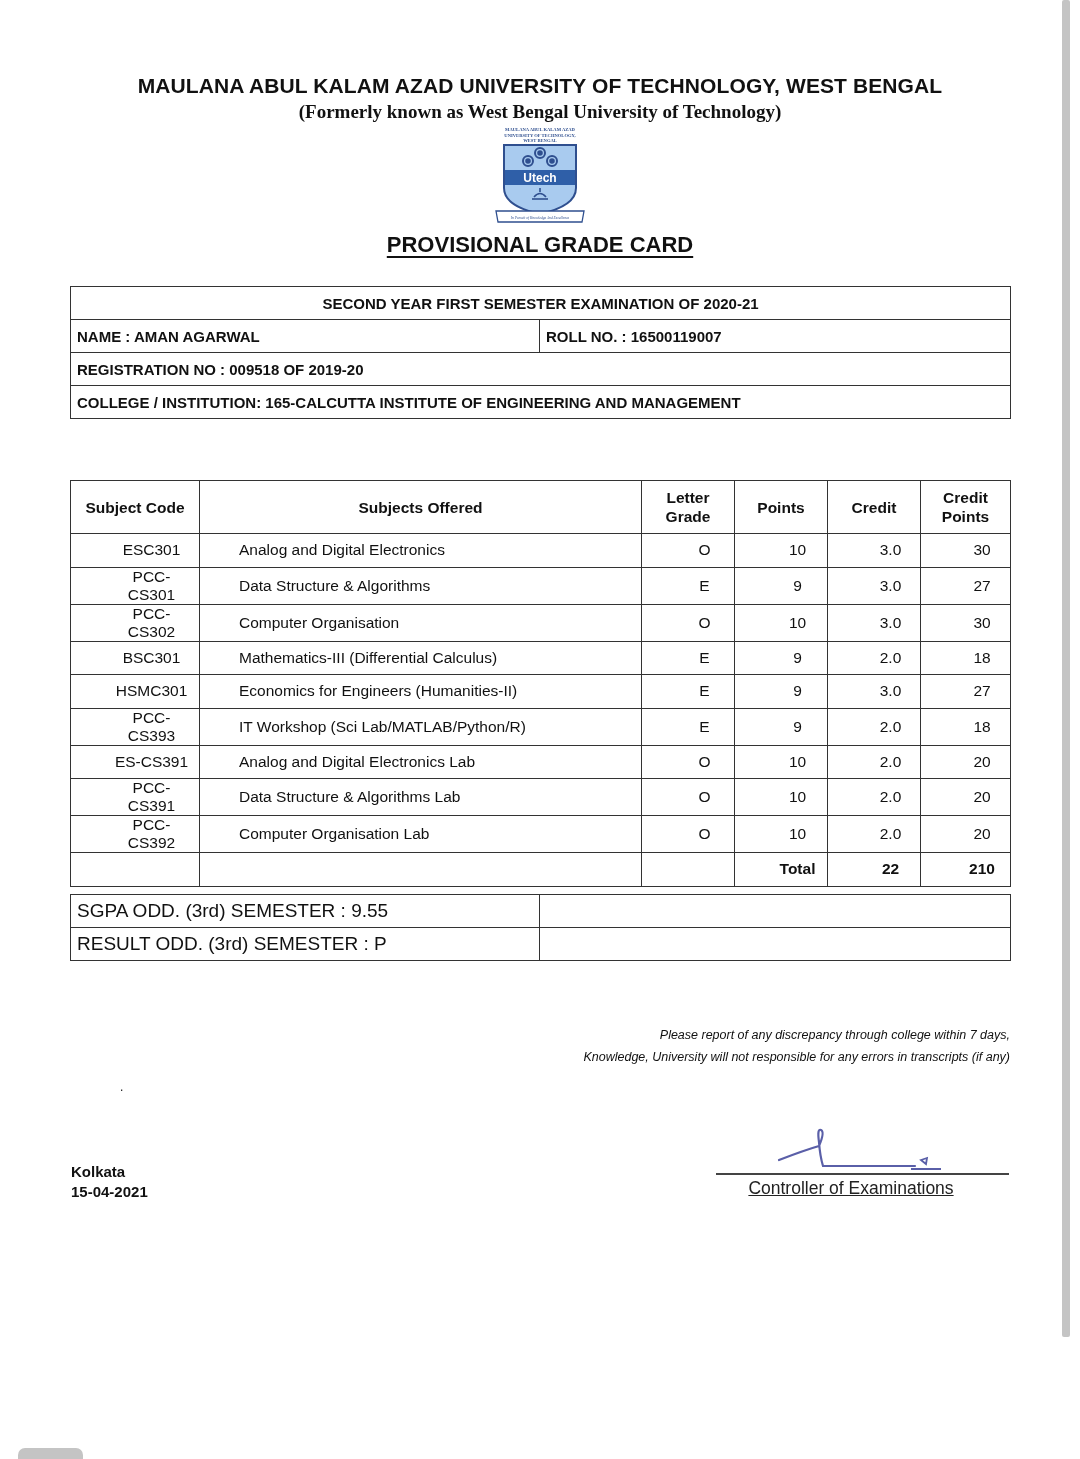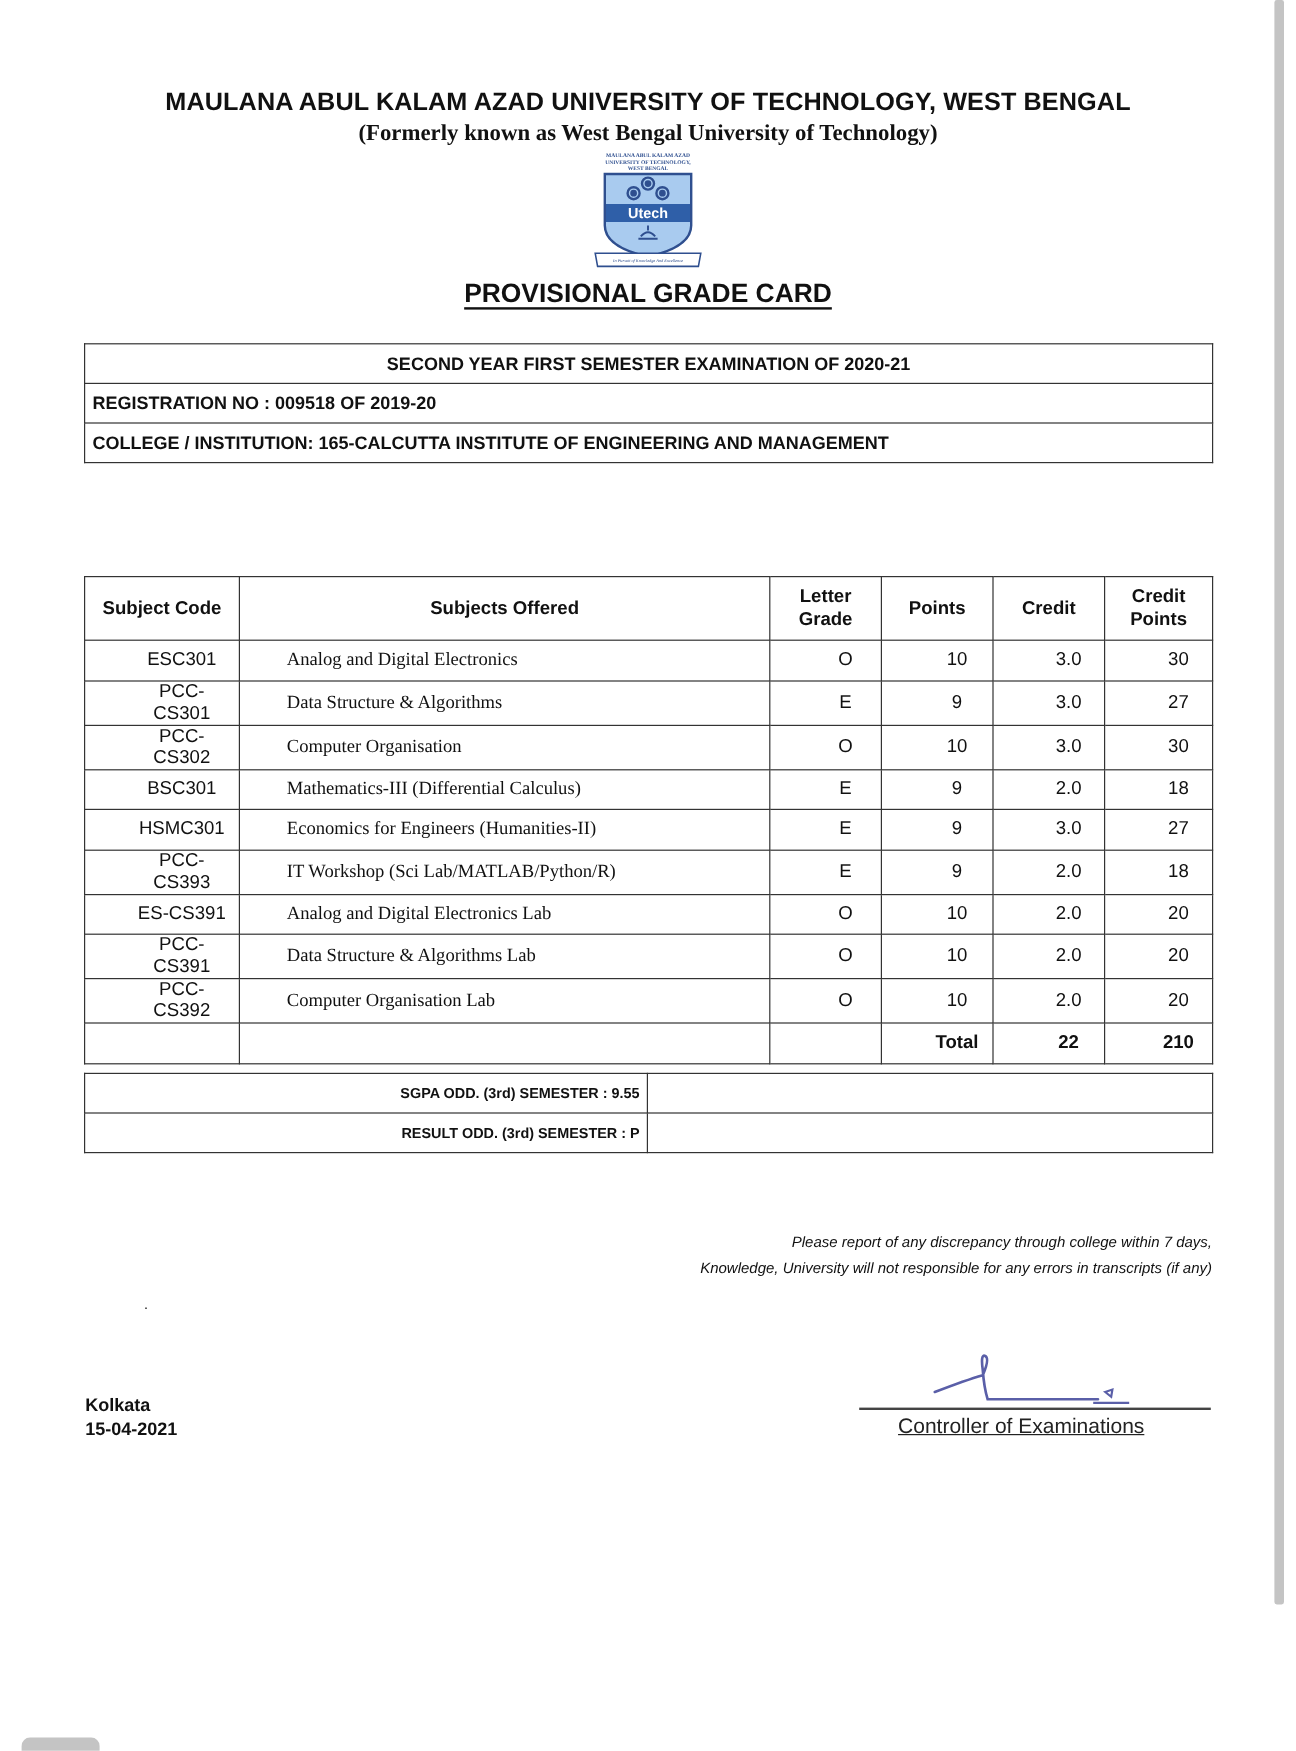--- a/index.html
+++ b/index.html
@@ -26,25 +26,25 @@
   table { border-collapse:collapse; position:absolute; }
   td, th { border:1.3px solid #333; padding:0 6px; font-size:15px; }
 
   .info { left:70px; top:286px; width:941px;padding-left:44px; }
   .info td { height:32px; font-weight:bold; font-size:15px; }
   .info .center { text-align:center; }
 
   .grades { left:70px; top:480px; width:941px; }
   .grades th { height:52px; font-weight:bold; font-size:15.5px; text-align:center; line-height:19px; }
   .grades td { height:32.5px; text-align:center; font-size:15.5px;padding-left:39px; }
-  .grades td.subj { text-align:left;font-family:Liberation Serif, serif; }
+  .grades td.subj { text-align:left; }
   .grades td.bold { font-weight:bold; }
 
   .summary { left:70px; top:894px; width:941px; }
-  .summary td { height:32px; font-weight:bold; font-size:12px;text-align:right; }
+  .summary td { height:32px; font-weight:normal; font-size:19px; }
 
   .note { right:70px; text-align:right; font-style:italic; font-size:12.5px; }
   .note1 { top:1028px; }
   .note2 { top:1050px; }
 
   .dot { left:120px; top:1080px; font-size:12px; }
   .place { left:71px; top:1162px; font-weight:bold; font-size:15px; line-height:20px; }
 
   .sig { left:715px; top:1122px; width:296px; height:82px; }
   .sig-line { left:716px; top:1173px; width:293px; height:2px; background:#444; }
@@ -84,20 +84,24 @@
 </svg>
 
 <div class="abs doc-title"><span>PROVISIONAL GRADE CARD</span></div>
 
 <table class="info">
   <tbody>
       <tr>
     <td colspan="2" class="center">SECOND YEAR FIRST SEMESTER EXAMINATION OF 2020-21</td>
   </tr>
   <tr>
+    <td style="width:456px">NAME : AMAN AGARWAL</td>
+    <td>ROLL NO. : 16500119007</td>
+  </tr>
+  <tr>
     <td colspan="2">REGISTRATION NO :  009518 OF 2019-20</td>
   </tr>
   <tr>
     <td colspan="2">COLLEGE / INSTITUTION:   165-CALCUTTA INSTITUTE OF ENGINEERING AND MANAGEMENT</td>
   </tr>
 </tbody>
   </table>
 
 <table class="grades">
   <thead>

